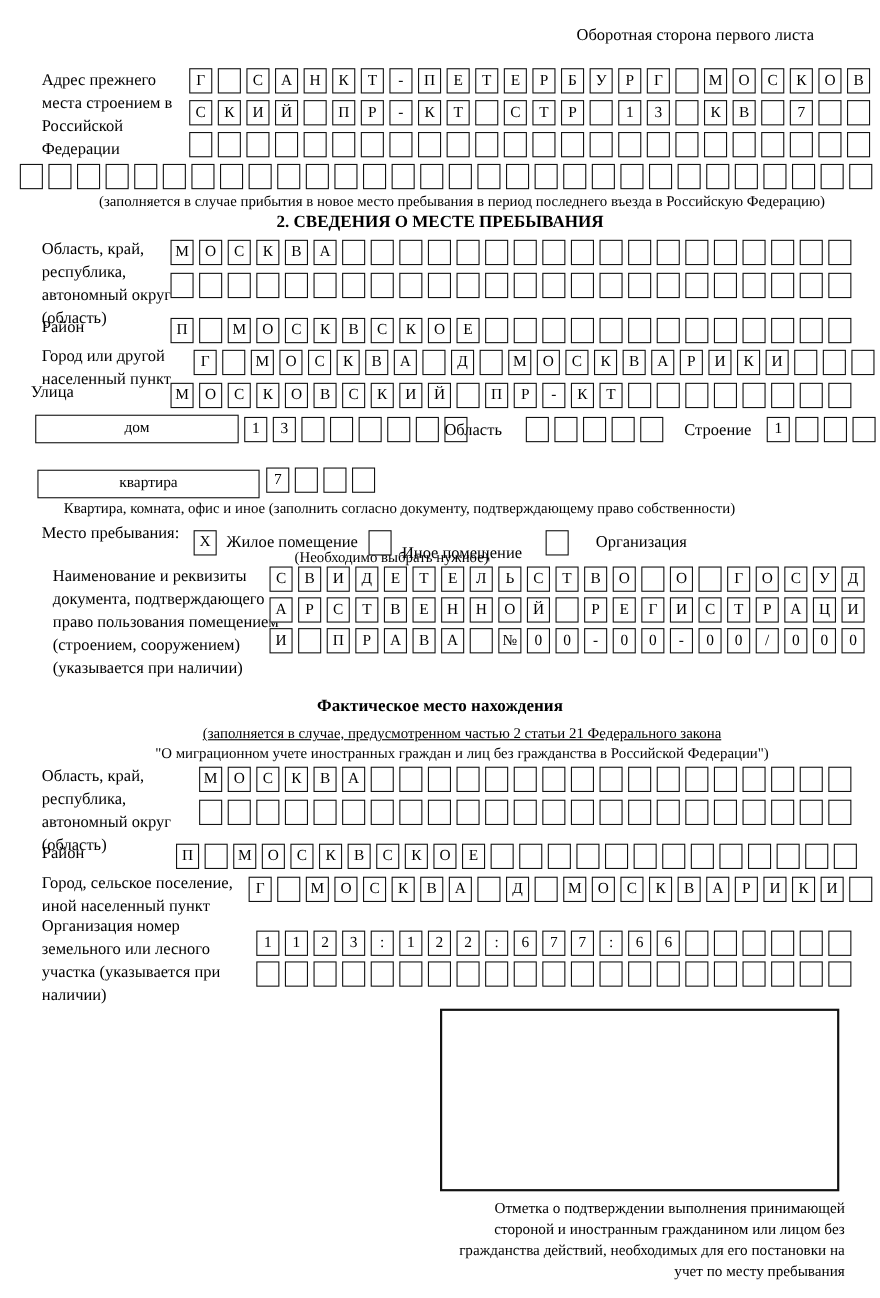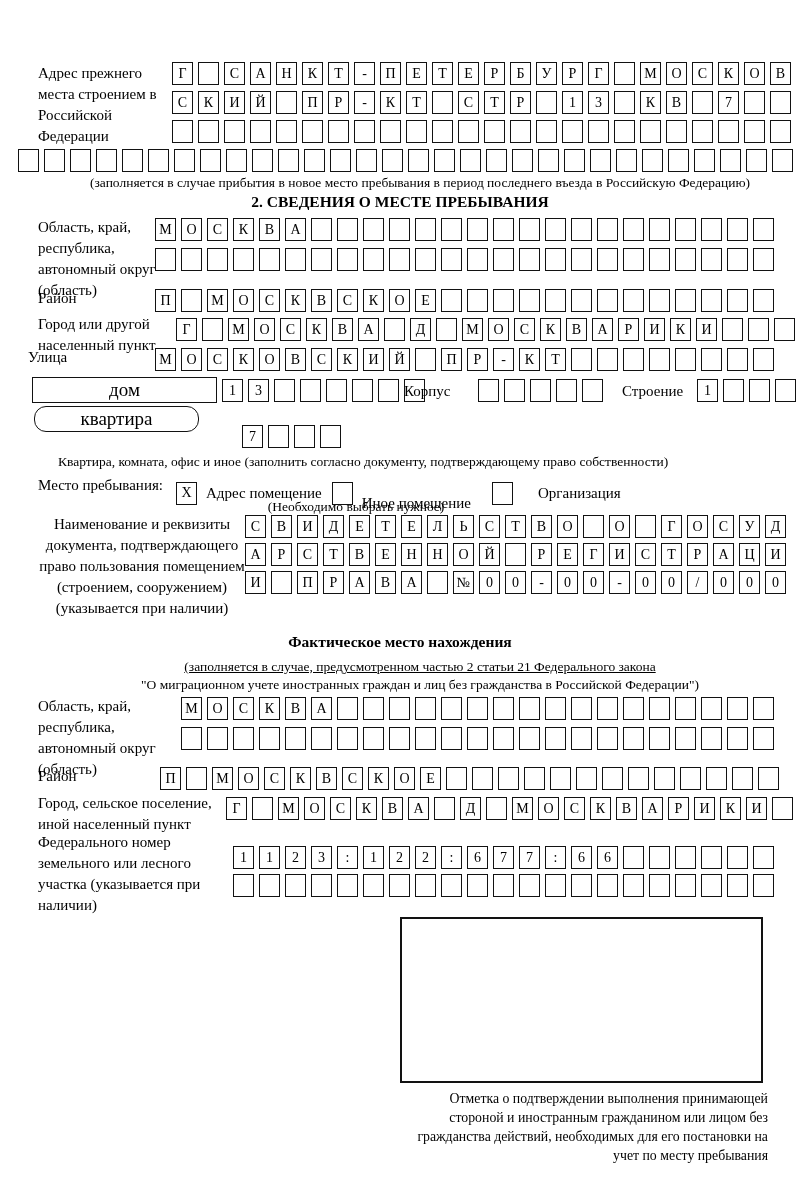--- a/index.html
+++ b/index.html
@@ -8,21 +8,21 @@
   .abs{position:absolute;}
   .lbl{font-size:15px;line-height:21px;}
   .note{font-size:13.5px;line-height:17px;padding-left:20px;}
   .center{left:0;width:800px;text-align:center;}
   .bold{font-weight:bold;}
   .cells{display:flex;gap:5px;}
   .cell{width:21px;height:23px;border:1.6px solid #121212;box-sizing:border-box;
         display:flex;align-items:center;justify-content:center;
         font-size:14px;line-height:1;background:#fff;flex:0 0 auto;}
   .fieldbox{border:1.6px solid #121212;box-sizing:border-box;display:flex;
-        align-items:center;justify-content:center;font-size:19px;background:#fff;font-family:Liberation Serif, serif;}
+        align-items:center;justify-content:center;font-size:14px;background:#fff;font-family:Liberation Serif, serif;}
   .stay-row{display:flex;align-items:center;}
   .stamp-box{border:2px solid #121212;box-sizing:border-box;background:#fff;}
 
   
   .header-note{top:24px;left:0;width:740px;text-align:right;font-size:15px;}
   .lbl-prev{top:63px;left:38px;width:142px;}
   .row-prev-1{top:62px;left:172px;}
   .row-prev-2{top:91px;left:172px;}
   .row-prev-3{top:120px;left:172px;}
   .row-prev-4{top:149px;left:18px;}
@@ -37,30 +37,30 @@
   .row-city{top:318px;left:176px;}
   .lbl-street{top:347px;left:28px;}
   .row-street{top:348px;left:155px;}
   .house-box{top:377px;left:32px;width:185px;height:26px;}
   .row-house{top:379px;left:222px;}
   .lbl-korpus{top:381px;left:404px;}
   .row-korpus{top:379px;left:478px;}
   .lbl-stroenie{top:381px;left:622px;}
   .row-stroenie{top:379px;left:697px;}
   .note-house{top:407px;left:38px;}
-  .apt-box{top:406px;left:34px;width:165px;height:26px;border-radius:12px;}
+  .apt-box{top:427px;left:34px;width:202px;height:26px;}
   .row-apt{top:425px;left:242px;}
   .note-apt{top:453px;left:38px;}
   .lbl-stay{top:475px;left:38px;}
   .stay-options{top:472px;left:176px;}
   .stay-gap-a{margin-left:9px;margin-right:10px;}
   .stay-gap-b{margin-left:9px;margin-right:21px;margin-top:21px;}
   .stay-gap-c{margin-left:25px;}
   .note-stay{top:498px;left:0;width:672px;text-align:center;}
-  .lbl-doc{top:514px;left:38px;width:208px;text-align:center;}
+  .lbl-doc{top:514px;left:48px;width:208px;}
   .row-doc-1{top:515px;left:245px;}
   .row-doc-2{top:543px;left:245px;}
   .row-doc-3{top:571px;left:245px;}
   .head-actual{top:633px;font-size:15.5px;}
   .note-act-1{top:658px;text-decoration:underline;}
   .note-act-2{top:676px;}
   .lbl-region2{top:696px;left:38px;width:152px;}
   .row-region2-1{top:697px;left:181px;}
   .row-region2-2{top:727px;left:181px;}
   .lbl-district2{top:766px;left:38px;}
@@ -71,20 +71,21 @@
   .row-cad-1{top:846px;left:233px;}
   .row-cad-2{top:874px;left:233px;}
   .stamp{top:917px;left:400px;width:363px;height:166px;}
   .stamp-caption{top:1089px;left:396px;width:372px;text-align:right;font-size:13.8px;line-height:19px;}
 </style>
 </head>
 <body>
 
 <div class="page">
 
+  <div class="abs header-note">Оборотная сторона первого листа</div>
 
   <div class="abs lbl lbl-prev">Адрес прежнего места строением в Российской Федерации</div>
   <div class="abs cells row-prev-1">
       <div class="cell">Г</div>
       <div class="cell"></div>
       <div class="cell">С</div>
       <div class="cell">А</div>
       <div class="cell">Н</div>
       <div class="cell">К</div>
       <div class="cell">Т</div>
@@ -336,21 +337,21 @@
   <div class="abs cells row-house">
       <div class="cell">1</div>
       <div class="cell">3</div>
       <div class="cell"></div>
       <div class="cell"></div>
       <div class="cell"></div>
       <div class="cell"></div>
       <div class="cell"></div>
       <div class="cell"></div>
     </div>
-  <div class="abs lbl lbl-korpus">Корпус</div>
+  <div class="abs lbl lbl-korpus">Область</div>
   <div class="abs cells row-korpus">
       <div class="cell"></div>
       <div class="cell"></div>
       <div class="cell"></div>
       <div class="cell"></div>
       <div class="cell"></div>
     </div>
   <div class="abs lbl lbl-stroenie">Строение</div>
   <div class="abs cells row-stroenie">
       <div class="cell">1</div>
@@ -364,21 +365,21 @@
       <div class="cell">7</div>
       <div class="cell"></div>
       <div class="cell"></div>
       <div class="cell"></div>
     </div>
   <div class="abs note note-apt">Квартира, комната, офис и иное (заполнить согласно документу, подтверждающему право собственности)</div>
 
   <div class="abs lbl lbl-stay">Место пребывания:</div>
   <div class="abs stay-row stay-options">
     <div class="cell">X</div>
-    <span class="lbl stay-gap-a">Адрес помещение</span>
+    <span class="lbl stay-gap-a">Жилое помещение</span>
     <div class="cell"></div>
     <span class="lbl stay-gap-b">Иное помещение</span>
     <div class="cell"></div>
     <span class="lbl stay-gap-c">Организация</span>
   </div>
   <div class="abs note note-stay">(Необходимо выбрать нужное)</div>
 
   <div class="abs lbl lbl-doc">Наименование и реквизиты документа, подтверждающего право пользования помещением (строением, сооружением) (указывается при наличии)</div>
   <div class="abs cells row-doc-1">
       <div class="cell">С</div>
@@ -553,21 +554,21 @@
       <div class="cell">К</div>
       <div class="cell">В</div>
       <div class="cell">А</div>
       <div class="cell">Р</div>
       <div class="cell">И</div>
       <div class="cell">К</div>
       <div class="cell">И</div>
       <div class="cell"></div>
     </div>
 
-  <div class="abs lbl lbl-cad">Федерального номер земельного или лесного участка (указывается при наличии)</div>
+  <div class="abs lbl lbl-cad">Организация номер земельного или лесного участка (указывается при наличии)</div>
   <div class="abs cells row-cad-1">
       <div class="cell">1</div>
       <div class="cell">1</div>
       <div class="cell">2</div>
       <div class="cell">3</div>
       <div class="cell">:</div>
       <div class="cell">1</div>
       <div class="cell">2</div>
       <div class="cell">2</div>
       <div class="cell">:</div>

